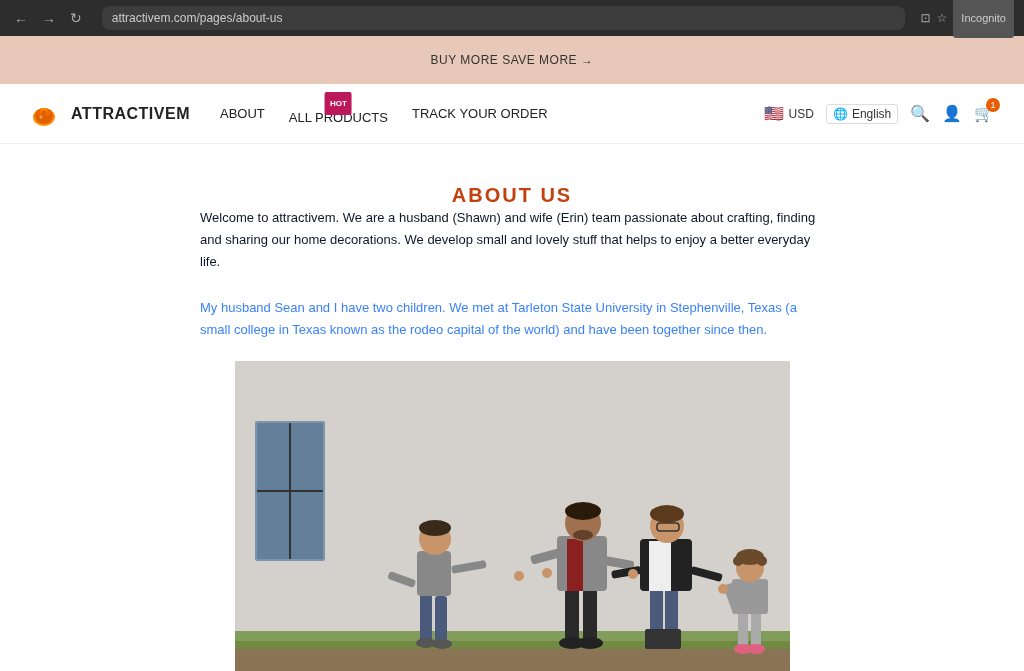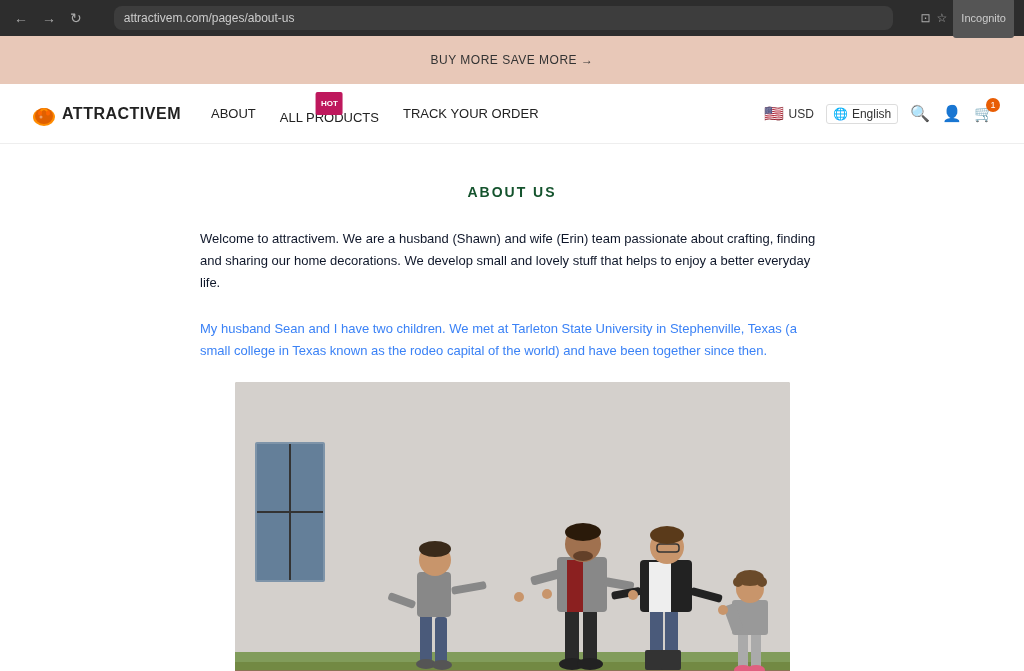--- a/index.html
+++ b/index.html
@@ -30,21 +30,21 @@
     .address-bar {
       flex: 1;
       background: #3d3d3d;
       border-radius: 8px;
       height: 24px;
       display: flex;
       align-items: center;
       padding: 0 10px;
       color: #ccc;
       font-size: 12px;
-      margin: 0 20px;
+      margin: 0 8px;
     }
     .browser-actions {
       display: flex;
       align-items: center;
       gap: 6px;
       color: #aaa;
       font-size: 12px;
     }
     .incognito-badge {
       background: #555;
@@ -69,21 +69,21 @@
       background: #fff;
       border-bottom: 1px solid #eee;
       display: flex;
       align-items: center;
       padding: 10px 30px;
       height: 60px;
     }
     .logo {
       display: flex;
       align-items: center;
-      gap: 4px;
+      gap: 13px;
       margin-right: 30px;
       text-decoration: none;
     }
     .logo-icon {
       width: 28px;
       height: 24px;
     }
     .logo-text {
       font-weight: bold;
       font-size: 16px;
@@ -162,25 +162,24 @@
       justify-content: center;
     }
 
     
     .main-content {
       padding: 40px 200px 30px;
       background: #fff;
     }
     .page-title {
       text-align: center;
-      font-size: 14px;
+      font-size: 20px;
       font-weight: bold;
       letter-spacing: 2px;
-      color: #14532d;
-      margin-bottom: 28px;
+      color: #c2410c;
     }
     .about-text {
       font-size: 13px;
       color: #0f172a;
       line-height: 1.7;
       margin-bottom: 24px;
     }
     .family-story {
       font-size: 13px;
       color: #3b82f6;

